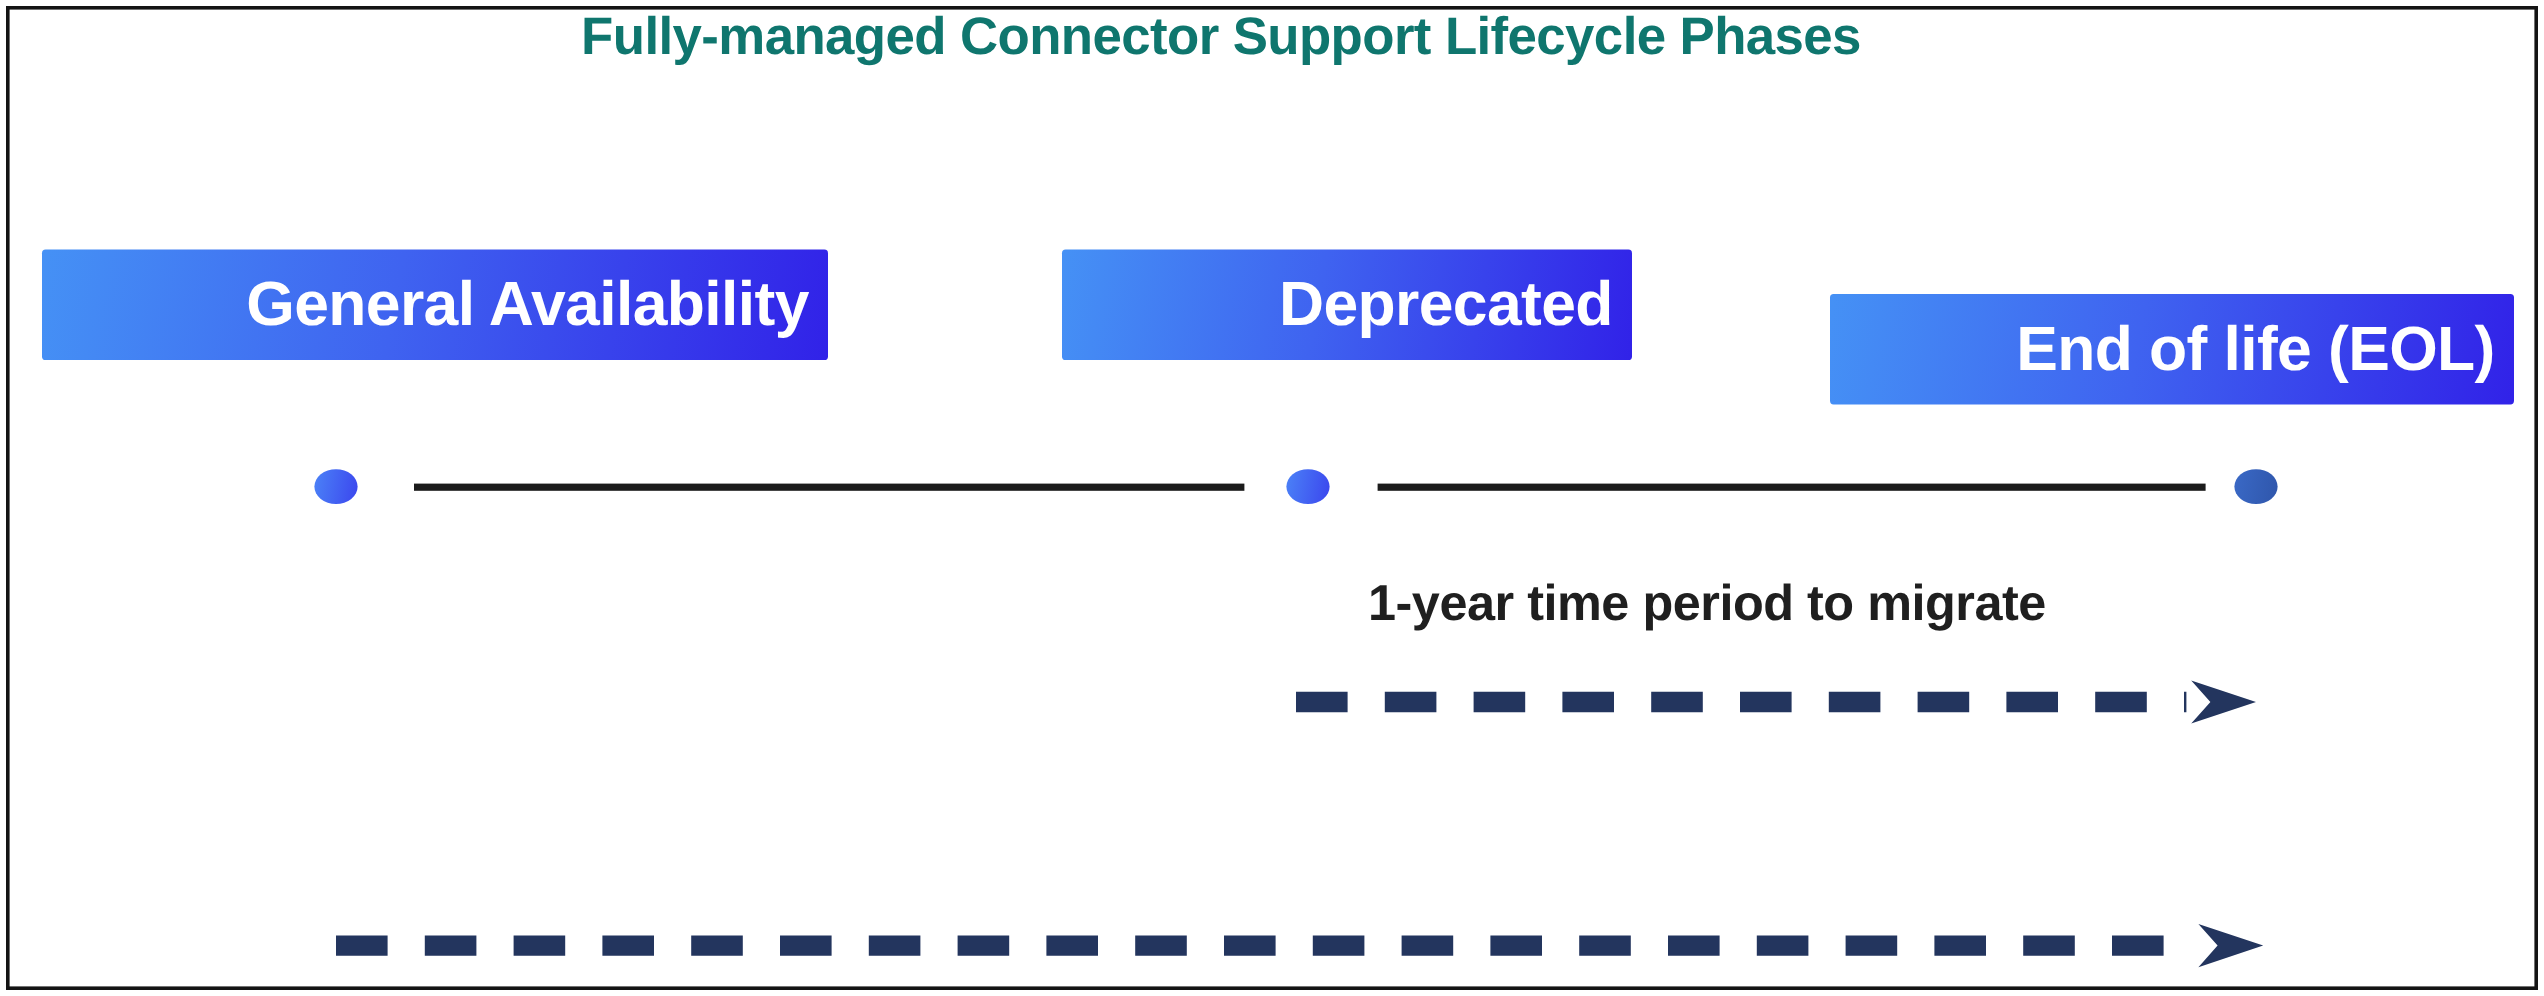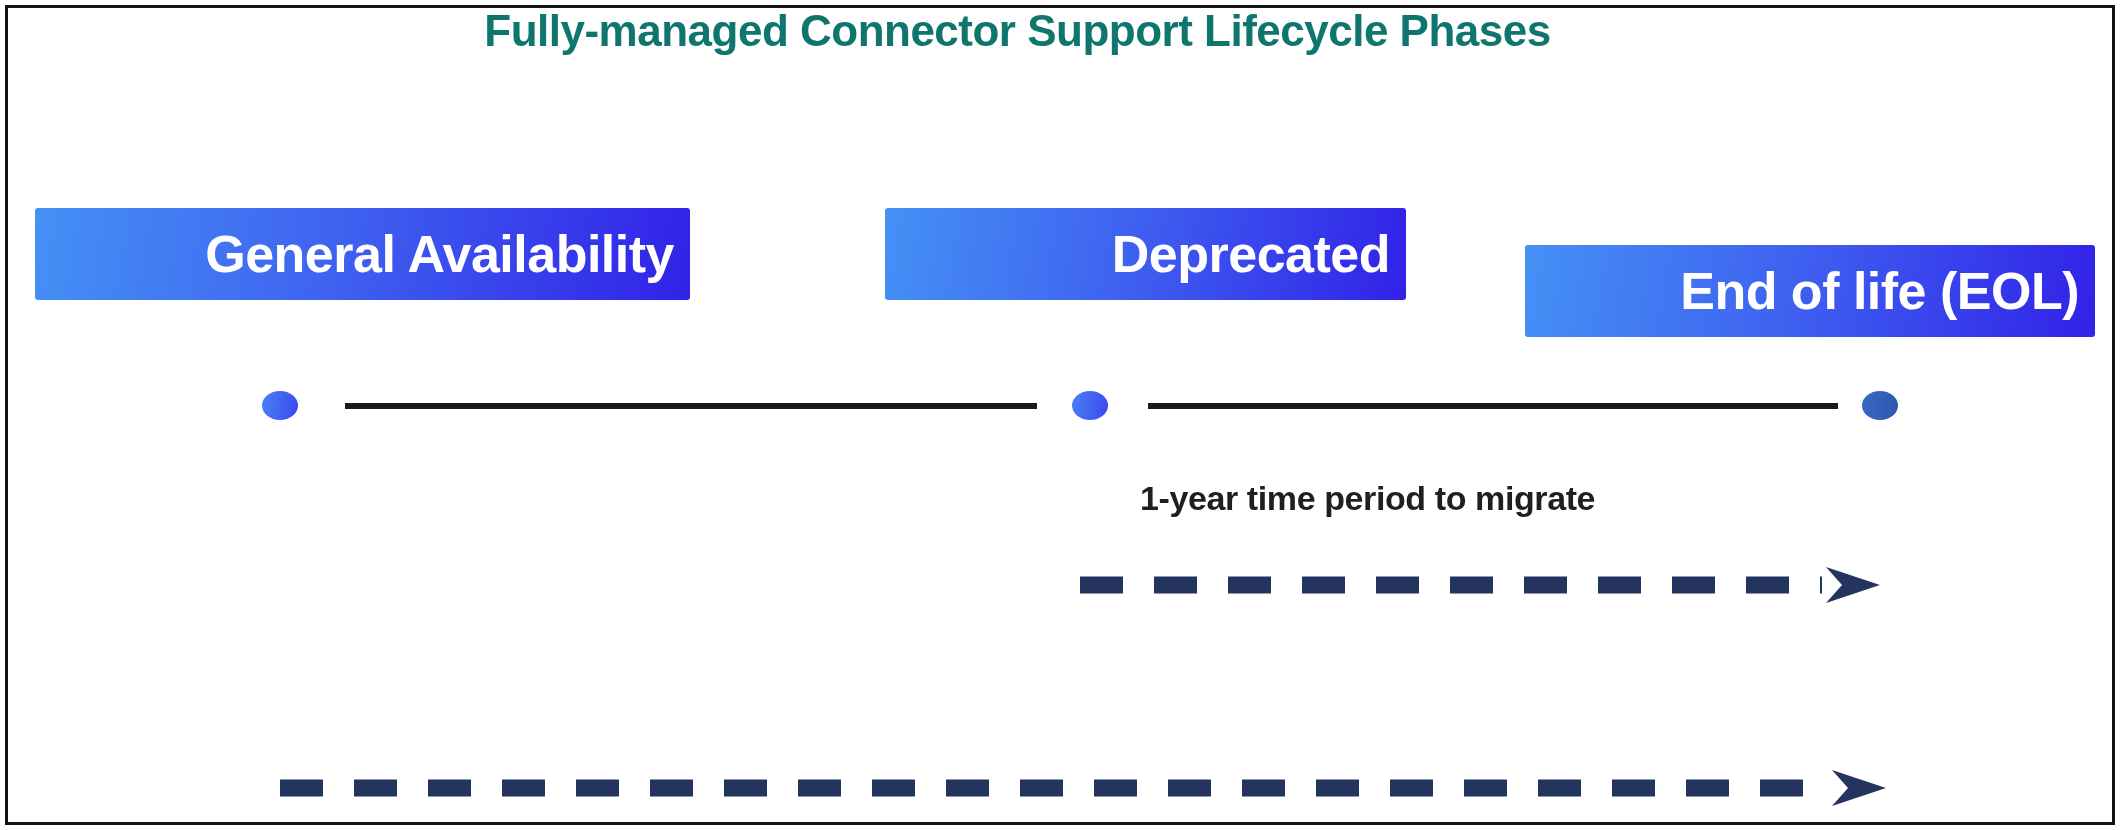--- a/index.html
+++ b/index.html
@@ -57,21 +57,21 @@
     font-weight: bold;
     display: flex;
     align-items: center;
     justify-content: flex-end;
     letter-spacing: -0.5px;
     white-space: nowrap;
     box-sizing: border-box;
     padding: 0 16px;
   }
   .badge-ga   { left: 35px;   top: 208px; width: 655px; }
-  .badge-dep  { left: 885px;  top: 208px; width: 521px; }
+  .badge-dep  { left: 885px;  top: 208px; width: 475px; }
   .badge-eol  { left: 1525px; top: 208px; width: 570px; margin-top: 37px; }
 
   
   .tl-dot {
     position: absolute;
     width: 36px;
     height: 29px;
     border-radius: 50%;
     top: 391px;
   }
@@ -84,21 +84,21 @@
     height: 6px;
     top: 403px;
     background: #1b1b1b;
   }
   .tl-line-1 { left: 345px;  width: 692px; }
   .tl-line-2 { left: 1148px; width: 690px; }
 
   
   .caption {
     position: absolute;
-    font-size: 34px;
+    font-size: 42px;
     font-weight: bold;
     color: #1f1f1f;
     letter-spacing: -0.4px;
     white-space: nowrap;
   }
   .caption-migrate { left: 1140px; top: 479px; }
   .caption-support { left: 538px;  top: 690px; }
 
   
   .dash-arrow {

